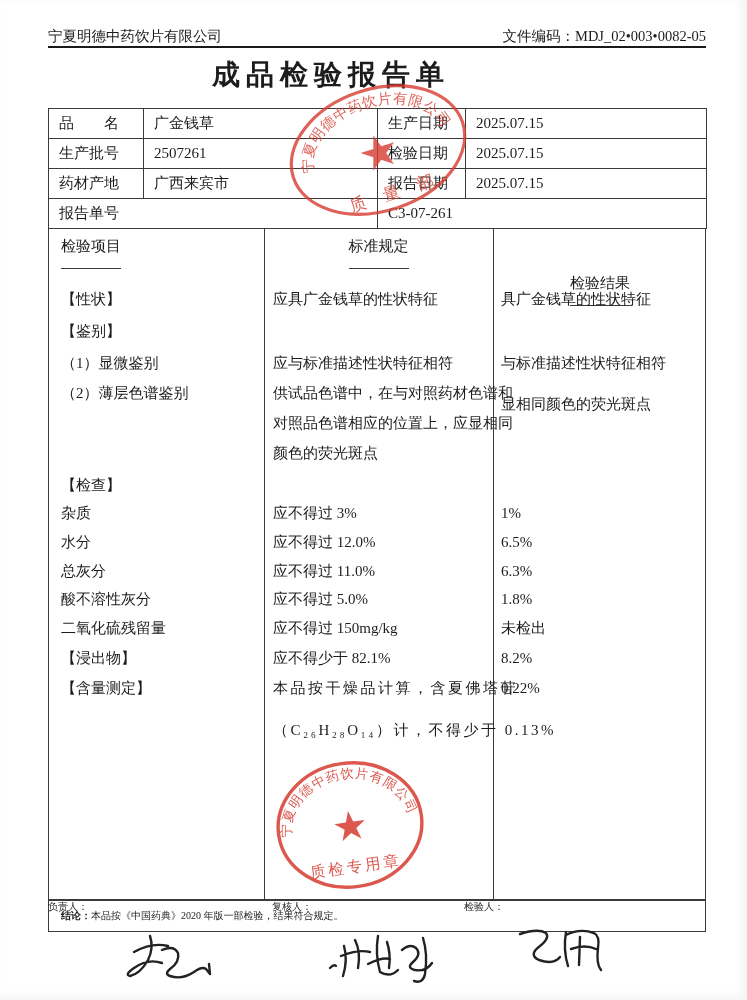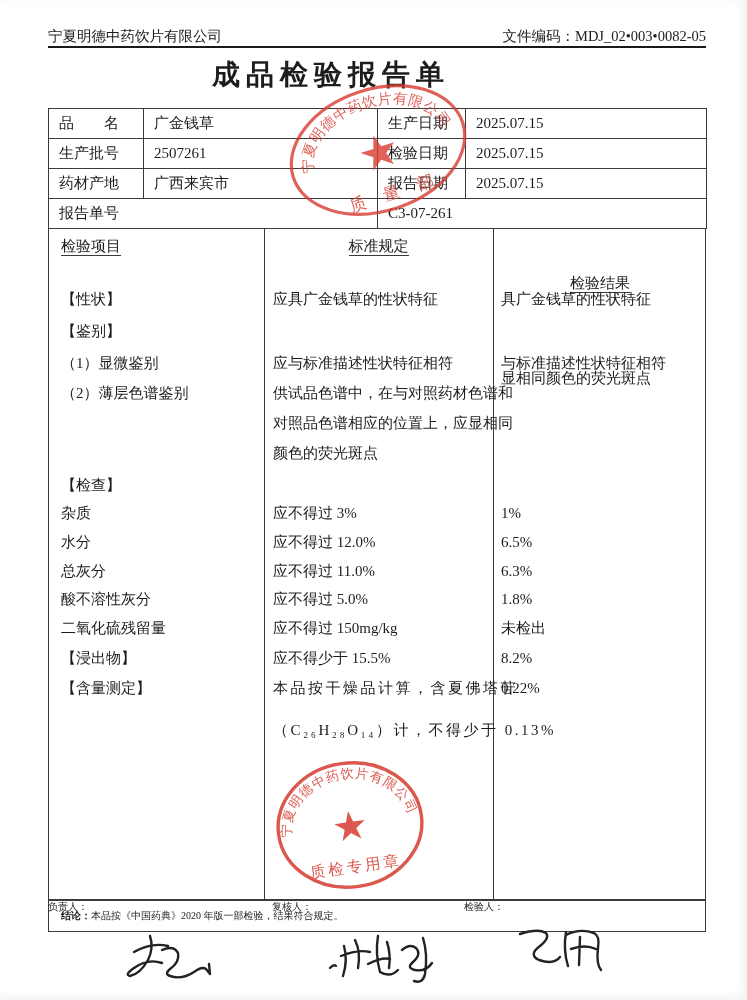--- a/index.html
+++ b/index.html
@@ -23,21 +23,21 @@
 
   .main { position:absolute; left:48px; top:228px; width:658px; height:672px;
     border:1px solid #3a3a3a; border-top:none; box-sizing:border-box; }
   .vline { position:absolute; top:0; width:1px; height:100%; background:#3a3a3a; }
   .v1 { left:215px; } .v2 { left:444px; }
 
   .col-head { position:absolute; top:9px; font-size:15px; }
   .ch1 { left:12px; }
   .ch2 { left:215px; width:229px; text-align:center; }
   .ch3 { left:444px; width:214px; text-align:center;margin-top:37px; }
-  .col-head span { border-bottom:1px solid #3a3a3a; padding-bottom:1px; }
+  .col-head span { border-bottom:1px solid #3a3a3a; padding-bottom:14px; }
 
   .line { position:absolute; font-size:15px; white-space:nowrap; line-height:20px;text-align:center; }
   .c1 { left:12px; } .c2 { left:224px; } .c3 { left:452px; }
   .ls { letter-spacing:2.5px; }
 
   .conclusion { position:absolute; left:48px; top:900px; width:658px; height:32px;
     border:1px solid #3a3a3a; box-sizing:border-box; line-height:30px;
     font-size:10px; padding-left:12px; white-space:nowrap; }
   .conclusion b { font-weight:700; }
 
@@ -108,21 +108,21 @@
     <div class="line c3" style="top:61px">具广金钱草的性状特征</div>
 
     <div class="line c1" style="top:93px">【鉴别】</div>
 
     <div class="line c1" style="top:125px">（1）显微鉴别</div>
     <div class="line c2" style="top:125px">应与标准描述性状特征相符</div>
     <div class="line c3" style="top:125px">与标准描述性状特征相符</div>
 
     <div class="line c1" style="top:155px">（2）薄层色谱鉴别</div>
     <div class="line c2" style="top:155px">供试品色谱中，在与对照药材色谱和</div>
-    <div class="line c3" style="top:140px">显相同颜色的荧光斑点</div>
+    <div class="line c3" style="top:166px">显相同颜色的荧光斑点</div>
 
     <div class="line c2" style="top:185px">对照品色谱相应的位置上，应显相同</div>
     <div class="line c2" style="top:215px">颜色的荧光斑点</div>
 
     <div class="line c1" style="top:247px">【检查】</div>
 
     <div class="line c1" style="top:275px">杂质</div>
     <div class="line c2" style="top:275px">应不得过 3%</div>
     <div class="line c3" style="top:275px">1%</div>
 
@@ -136,21 +136,21 @@
 
     <div class="line c1" style="top:361px">酸不溶性灰分</div>
     <div class="line c2" style="top:361px">应不得过 5.0%</div>
     <div class="line c3" style="top:361px">1.8%</div>
 
     <div class="line c1" style="top:390px">二氧化硫残留量</div>
     <div class="line c2" style="top:390px">应不得过 150mg/kg</div>
     <div class="line c3" style="top:390px">未检出</div>
 
     <div class="line c1" style="top:420px">【浸出物】</div>
-    <div class="line c2" style="top:420px">应不得少于 15.5%</div>
+    <div class="line c2" style="top:420px">应不得少于 82.1%</div>
     <div class="line c3" style="top:420px">8.2%</div>
 
     <div class="line c1" style="top:450px">【含量测定】</div>
     <div class="line c2 ls" style="top:450px">本品按干燥品计算，含夏佛塔苷</div>
     <div class="line c3" style="top:450px">0.22%</div>
 
     <div class="line c2 ls" style="top:492px">（C₂₆H₂₈O₁₄）计，不得少于 0.13%</div>
   </div>
 
   <svg class="stamp stamp-top" viewBox="0 0 200 140">

